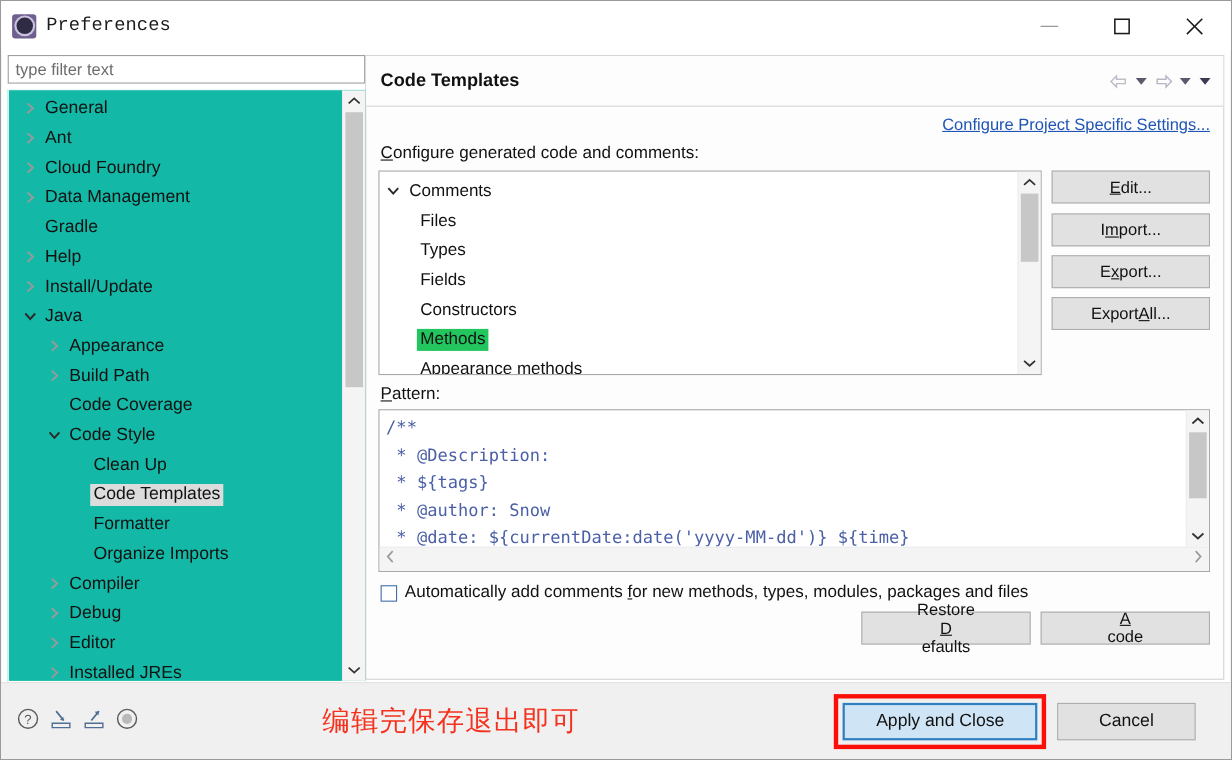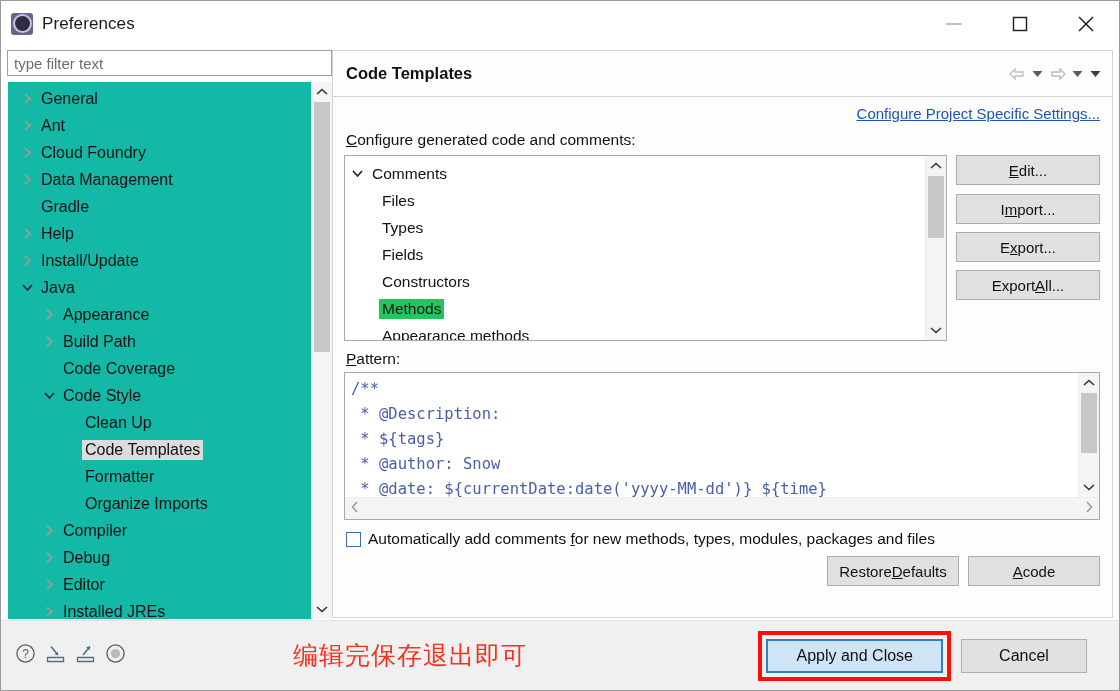--- a/index.html
+++ b/index.html
@@ -35,20 +35,21 @@
     position: relative;
   }
   .app-icon .ring {
     width: 15px; height: 15px; border-radius: 50%;
     background: #2f2b45;
     box-shadow: 0 0 0 2px #c9c2dd;
   }
   .title-text {
     font-size: 17px; color: #1b1b1b;
     letter-spacing: 0.1px;
+    font-family: Liberation Mono, monospace;
   }
   .winbtns {
     position: absolute; right: 0; top: 0;
     height: 45px; display: flex; align-items: stretch;
   }
   .winbtn {
     width: 66px; display: flex; align-items: center; justify-content: center;
   }
   .winbtn svg { display: block; }
 
@@ -240,21 +241,21 @@
     border: 1px solid #3f6fa8;
     background: #fff;
     margin-right: 7px;
   }
   .check-row u { text-decoration: underline; }
 
   .bot-btn-row {
     display: flex; justify-content: flex-end; gap: 9px;
     margin-top: 8px; margin-bottom: 4px;
   }
-  .bot-btn-row .btn { width: 132px; height: 30px; }
+  .bot-btn-row .btn { width: 154px; height: 30px; flex-direction: column; }
 
   
   .footer {
     height: 70px; min-height: 70px;
     background: #f0f0f0;
     border-top: 1px solid #e3e3e3;
     display: flex; align-items: center;
     padding: 0 16px 0 14px;
     position: relative;
   }

